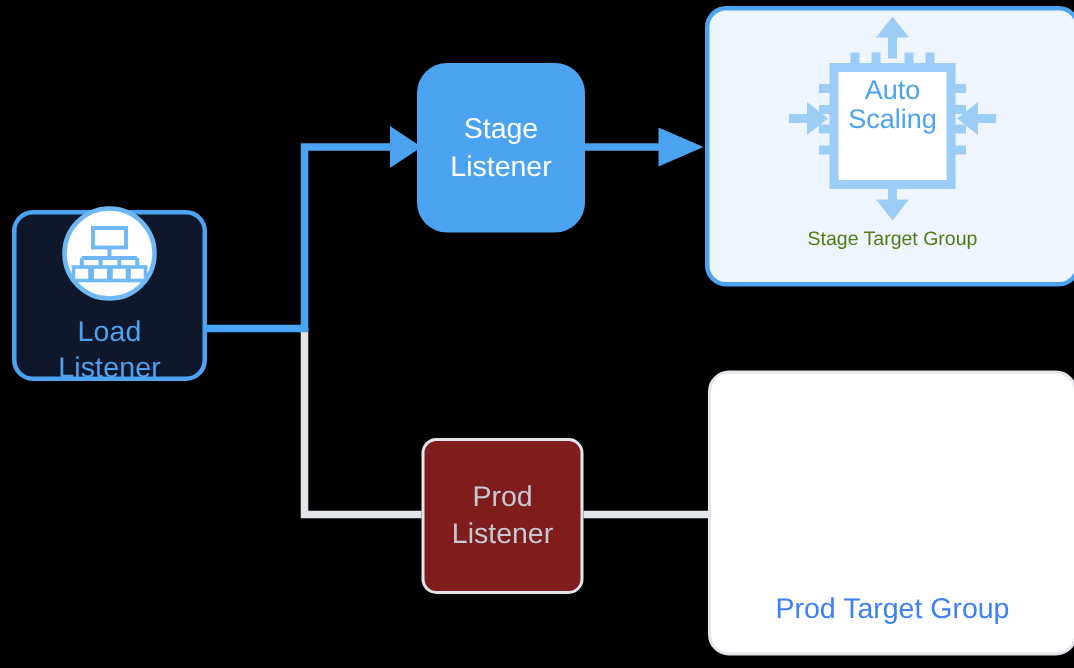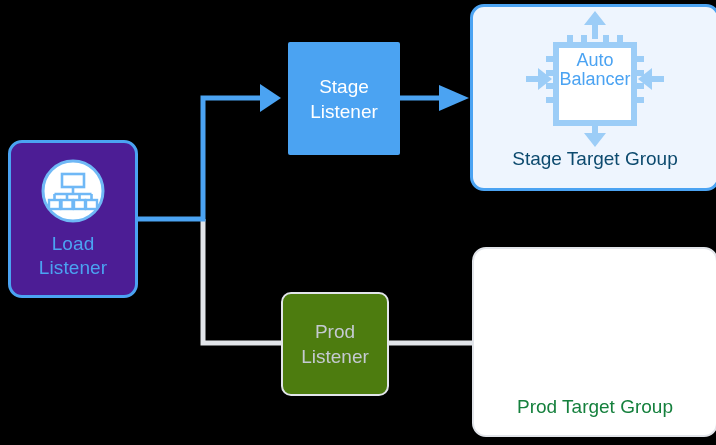--- a/index.html
+++ b/index.html
@@ -25,62 +25,62 @@
     flex-direction: column;
     align-items: center;
     justify-content: center;
   }
 
   
   #load-balancer {
     left: 8px;
     top: 140px;
     width: 130px;
-    height: 158px;
-    background: #4c1d95;
+    height: 114px;
+    background: #0f172a;
     border: 3px solid #4ba3f2;
     border-radius: 14px;
   }
   #load-balancer .lb-icon {
     width: 66px;
     height: 66px;
     margin-bottom: 8px;
   }
   #load-balancer .lb-label {
     color: #4ba3f2;
     font-size: 19px;
     line-height: 24px;
     text-align: center;
     font-weight: 400;
     letter-spacing: .1px;
   }
 
   
   #stage-listener {
-    left: 288px;
+    left: 278px;
     top: 42px;
     width: 112px;
     height: 113px;
     background: #4ba3f2;
-    border-radius: 2px;
+    border-radius: 20px;
   }
   #stage-listener .node-label {
     color: #ffffff;
     font-size: 19px;
     line-height: 25px;
     text-align: center;
   }
 
   
   #prod-listener {
     left: 281px;
     top: 292px;
     width: 108px;
     height: 104px;
-    background: #4d7c0f;
+    background: #7f1d1d;
     border: 2px solid #e2e5ea;
     border-radius: 10px;
   }
   #prod-listener .node-label {
     color: #c5cad2;
     font-size: 19px;
     line-height: 25px;
     text-align: center;
   }
 
@@ -94,40 +94,40 @@
     border: 3px solid #4ba3f2;
     border-radius: 14px;
     justify-content: flex-start;
   }
   #stage-target-group .asg-icon {
     width: 150px;
     height: 140px;
     margin-top: 2px;
   }
   #stage-target-group .panel-label {
-    color: #0c4a6e;
-    font-size: 19px;
+    color: #4d7c0f;
+    font-size: 13px;
     line-height: 24px;
     text-align: center;
     margin-top: -2px;
   }
 
   
   #prod-target-group {
     left: 472px;
     top: 247px;
     width: 246px;
     height: 190px;
     background: #ffffff;
     border: 2px solid #e2e5ea;
     border-radius: 14px;
     justify-content: flex-end;
   }
   #prod-target-group .panel-label {
-    color: #15803d;
+    color: #3b82f6;
     font-size: 19px;
     line-height: 24px;
     text-align: center;
     margin-bottom: 16px;
   }
 
   
   #connectors {
     position: absolute;
     left: 0;
@@ -244,21 +244,21 @@
           <rect x="113" y="88" width="11" height="6"></rect>
         </g>
 
         <rect x="36" y="36" width="78" height="78" fill="#ffffff" stroke="#9ccdf7" stroke-width="6"></rect>
       </svg>
     </span>
 
     <div class="asg-text" style="position:absolute; left:0; right:0; top:44px; text-align:center;
                 color:#4ba3f2; font-size:18px; line-height:19px; pointer-events:none;">
       <div>Auto</div>
-      <div>Balancer</div>
+      <div>Scaling</div>
     </div>
 
     <div class="panel-label">Stage Target Group</div>
   </div>
 
   <div class="node" id="prod-target-group">
     <div class="panel-label">Prod Target Group</div>
   </div>
 
 </div>

